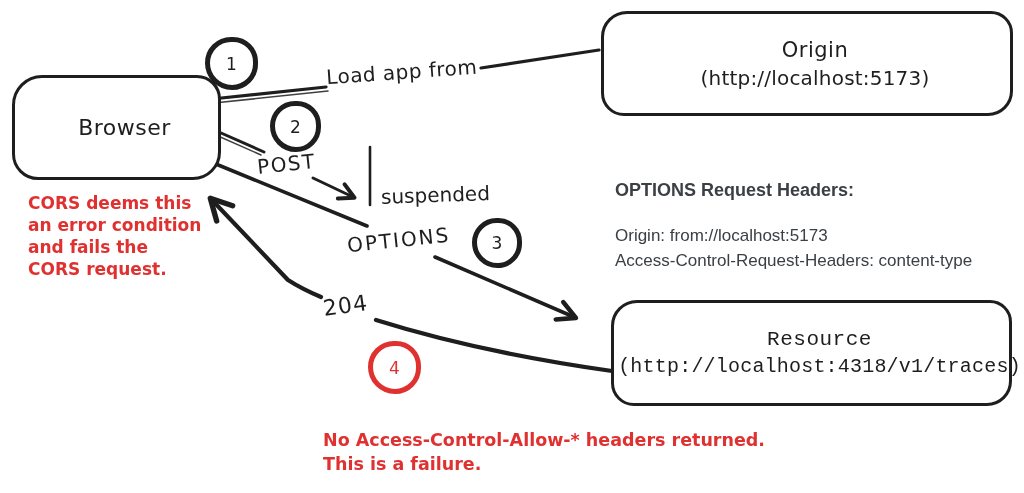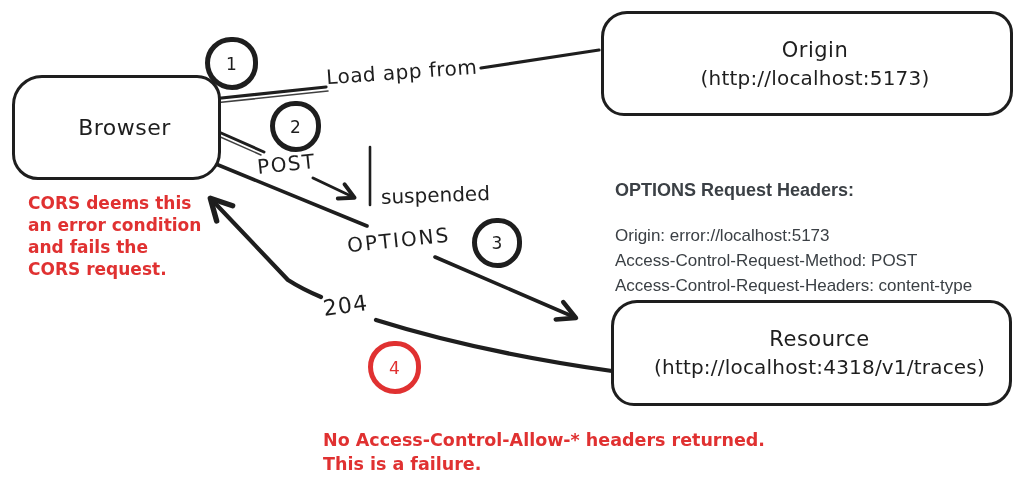--- a/index.html
+++ b/index.html
@@ -23,21 +23,21 @@
     align-items:center;justify-content:center;
     text-align:center;
     box-sizing:border-box;
     padding-left:16px;
   }
   .node .t1{font-size:21px;letter-spacing:.5px;}
   .node .t2{font-size:20px;letter-spacing:.2px;margin-top:4px;}
   .node-browser{left:12px;top:75px;width:209px;height:105px;border-radius:30px 24px 28px 26px;}
   .node-browser .t1{font-size:22px;}
   .node-origin{left:601px;top:11px;width:412px;height:105px;}
-  .node-resource{left:611px;top:300px;width:401px;height:106px;}
+  .node-resource{left:611px;top:300px;width:401px;height:106px;font-family:Liberation Mono, monospace;}
 
   
   .badge{
     position:absolute;
     border:5px solid #1e1e1e;
     border-radius:50% 48% 50% 52%;
     background:#ffffff;
     display:flex;align-items:center;justify-content:center;
     font-size:17px;font-weight:500;color:#1e1e1e;
     box-sizing:border-box;
@@ -132,22 +132,21 @@
 
   <div class="rednote note-corsfail">
     <div>CORS deems this</div>
     <div>an error condition</div>
     <div>and fails the</div>
     <div>CORS request.</div>
   </div>
 
   <div class="headers">
     <div class="title">OPTIONS Request Headers:</div>
-    <div class="hline">Origin: error://localhost:5173</div>
-    <div class="hline">Access-Control-Request-Method: POST</div>
+    <div class="hline">Origin: from://localhost:5173</div>
     <div class="hline">Access-Control-Request-Headers: content-type</div>
   </div>
 
   <div class="rednote note-failure">
     <div>No Access-Control-Allow-* headers returned.</div>
     <div>This is a failure.</div>
   </div>
 
 </div>
 

